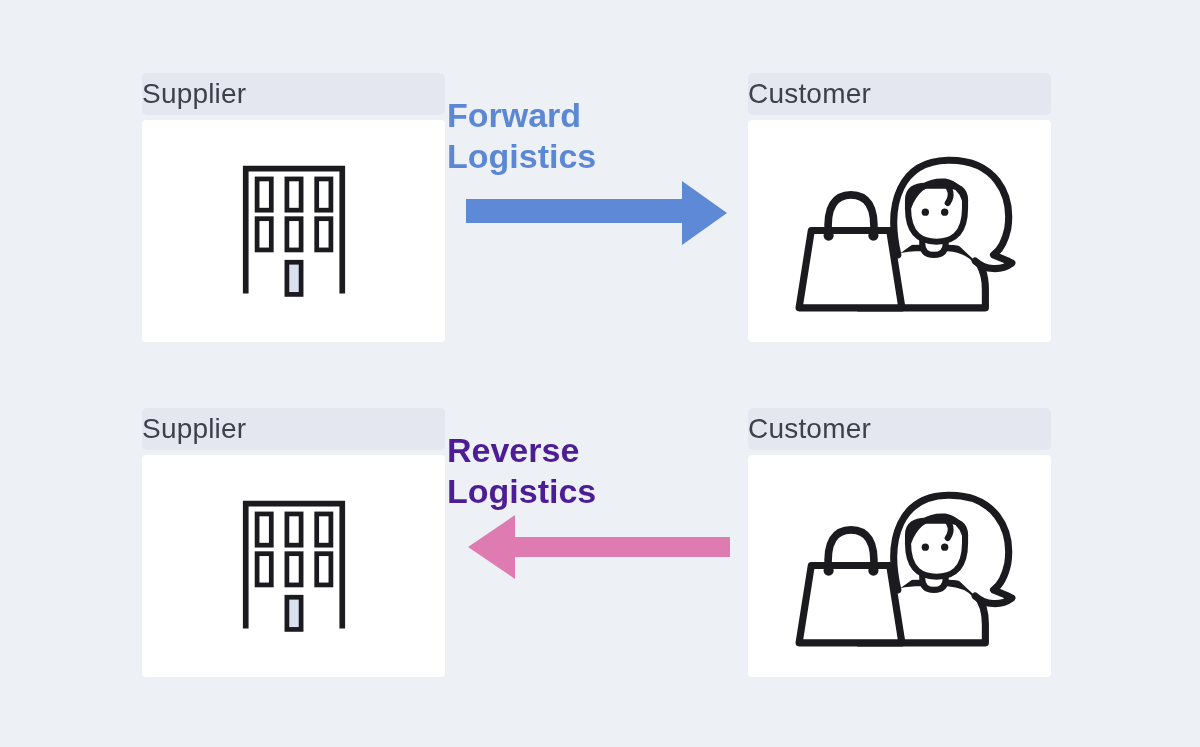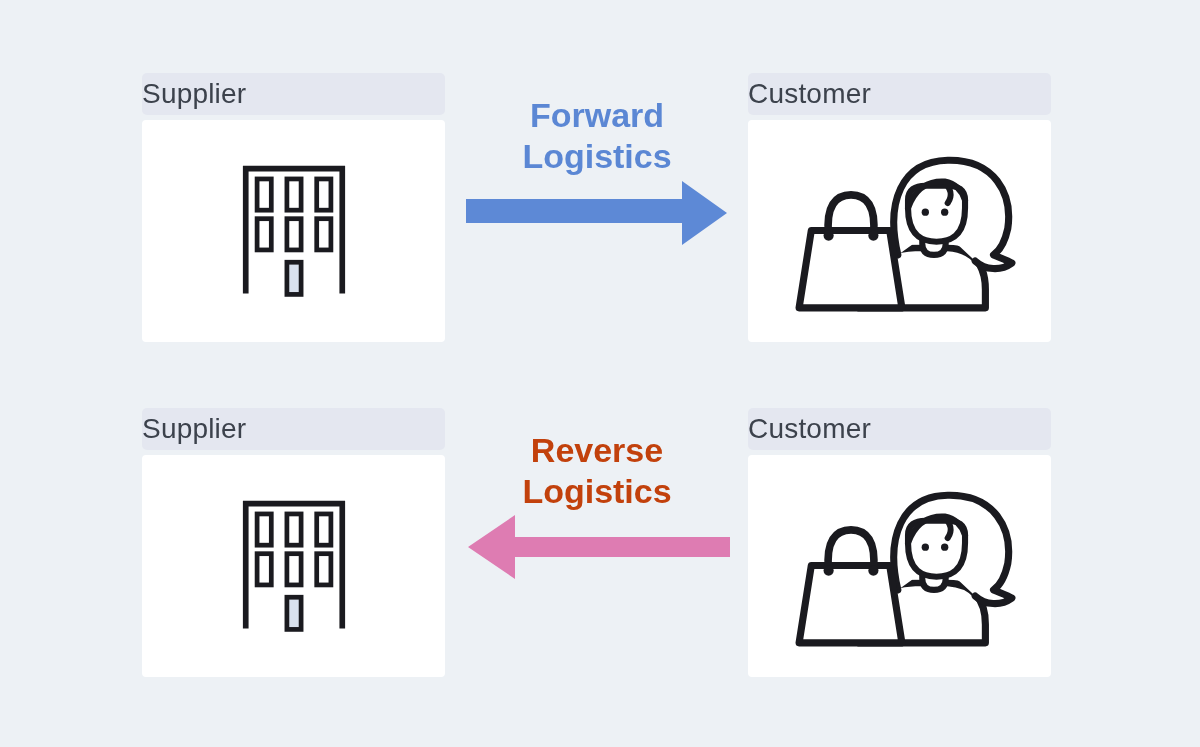--- a/index.html
+++ b/index.html
@@ -36,27 +36,27 @@
     margin-top:5px;
     height:222px;
     background:#ffffff;
     border-radius:4px;
     display:flex;align-items:center;justify-content:center;
   }
   .customer-svg{transform:translateX(7px);}
   .flow-label{
     position:absolute;
     left:447px;width:300px;
-    text-align:center;
+    text-align:left;
     font-size:34px;
     font-weight:700;
     line-height:41px;
   }
   .flow-label.forward{top:95px;color:#5b87d4;}
-  .flow-label.reverse{top:430px;color:#c2410c;}
+  .flow-label.reverse{top:430px;color:#4c1d95;}
   .flow-arrow{position:absolute;display:block;}
   .arrow-forward{left:466px;top:180px;}
   .arrow-reverse{left:466px;top:514px;}
 </style>
 </head>
 <body>
 
 <div class="canvas">
 
   <div class="card pos-tl">

